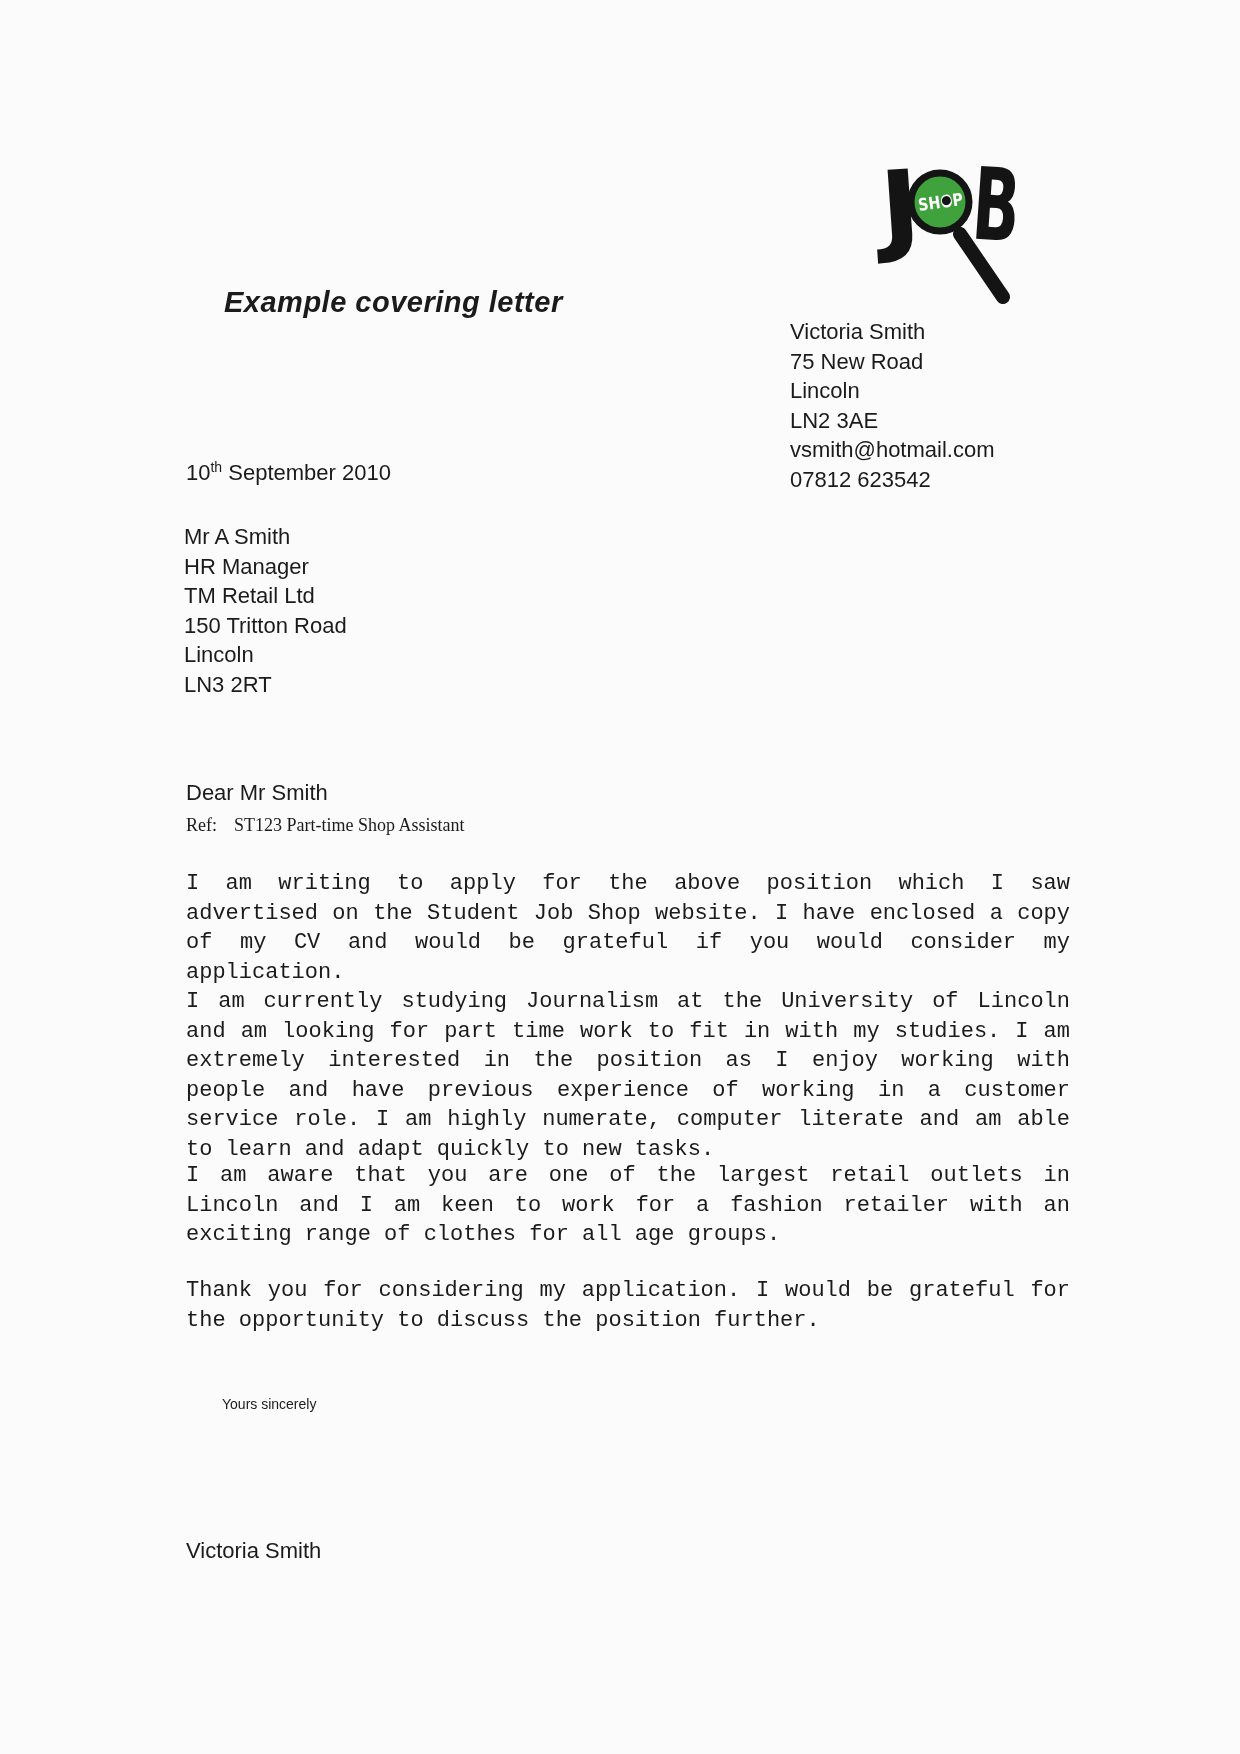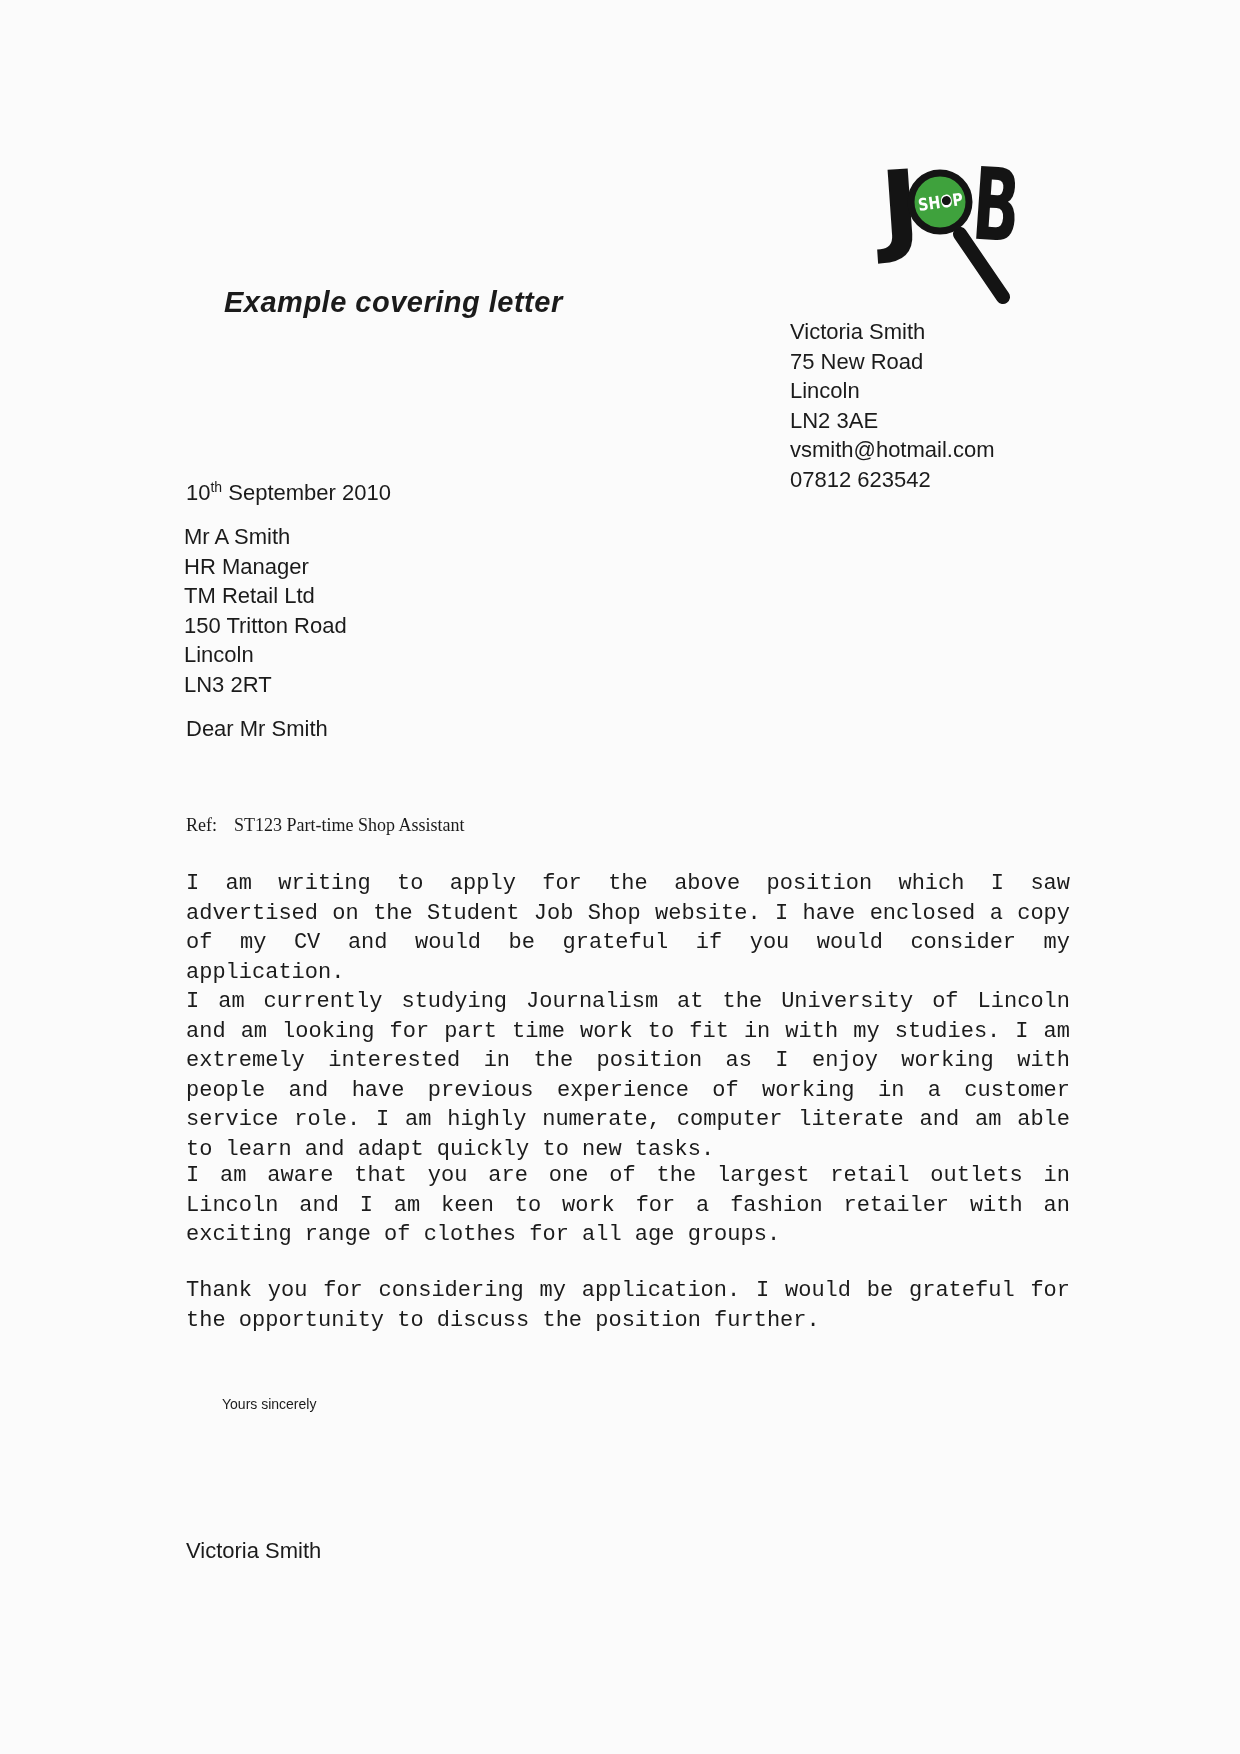--- a/index.html
+++ b/index.html
@@ -18,24 +18,24 @@
     left: 186px; top: 286px;
     font-size: 29px;
     font-weight: bold;
     font-style: italic;
     letter-spacing: 0.5px;
     margin-left: 38px;
   }
   .logo-box { left: 872px; top: 150px; width: 150px; height: 170px; }
   .addr { font-size: 22px; line-height: 29.5px; }
   .sender-block    { left: 790px; top: 317px; }
-  .date-line       { left: 186px; top: 458px; font-size: 22px; line-height: 29.5px; margin-top: 20px; }
+  .date-line       { left: 186px; top: 458px; font-size: 22px; line-height: 29.5px; }
   .date-line sup   { font-size: 14px; line-height: 0; }
   .recipient-block { left: 184px; top: 522px; }
-  .salutation      { left: 186px; top: 714px; font-size: 22px; line-height: 29.5px; }
+  .salutation      { left: 186px; top: 778px; font-size: 22px; line-height: 29.5px; }
   .ref-line        { left: 186px; top: 811px; font-size: 18px; line-height: 29.5px; font-family: Liberation Serif, serif; }
   .ref-value       { margin-left: 17px; }
   .body-para {
     left: 186px;
     width: 884px;
     margin: 0;
     font-size: 22px;
     line-height: 29.5px;
     text-align: justify;
     font-family: Liberation Mono, monospace;

